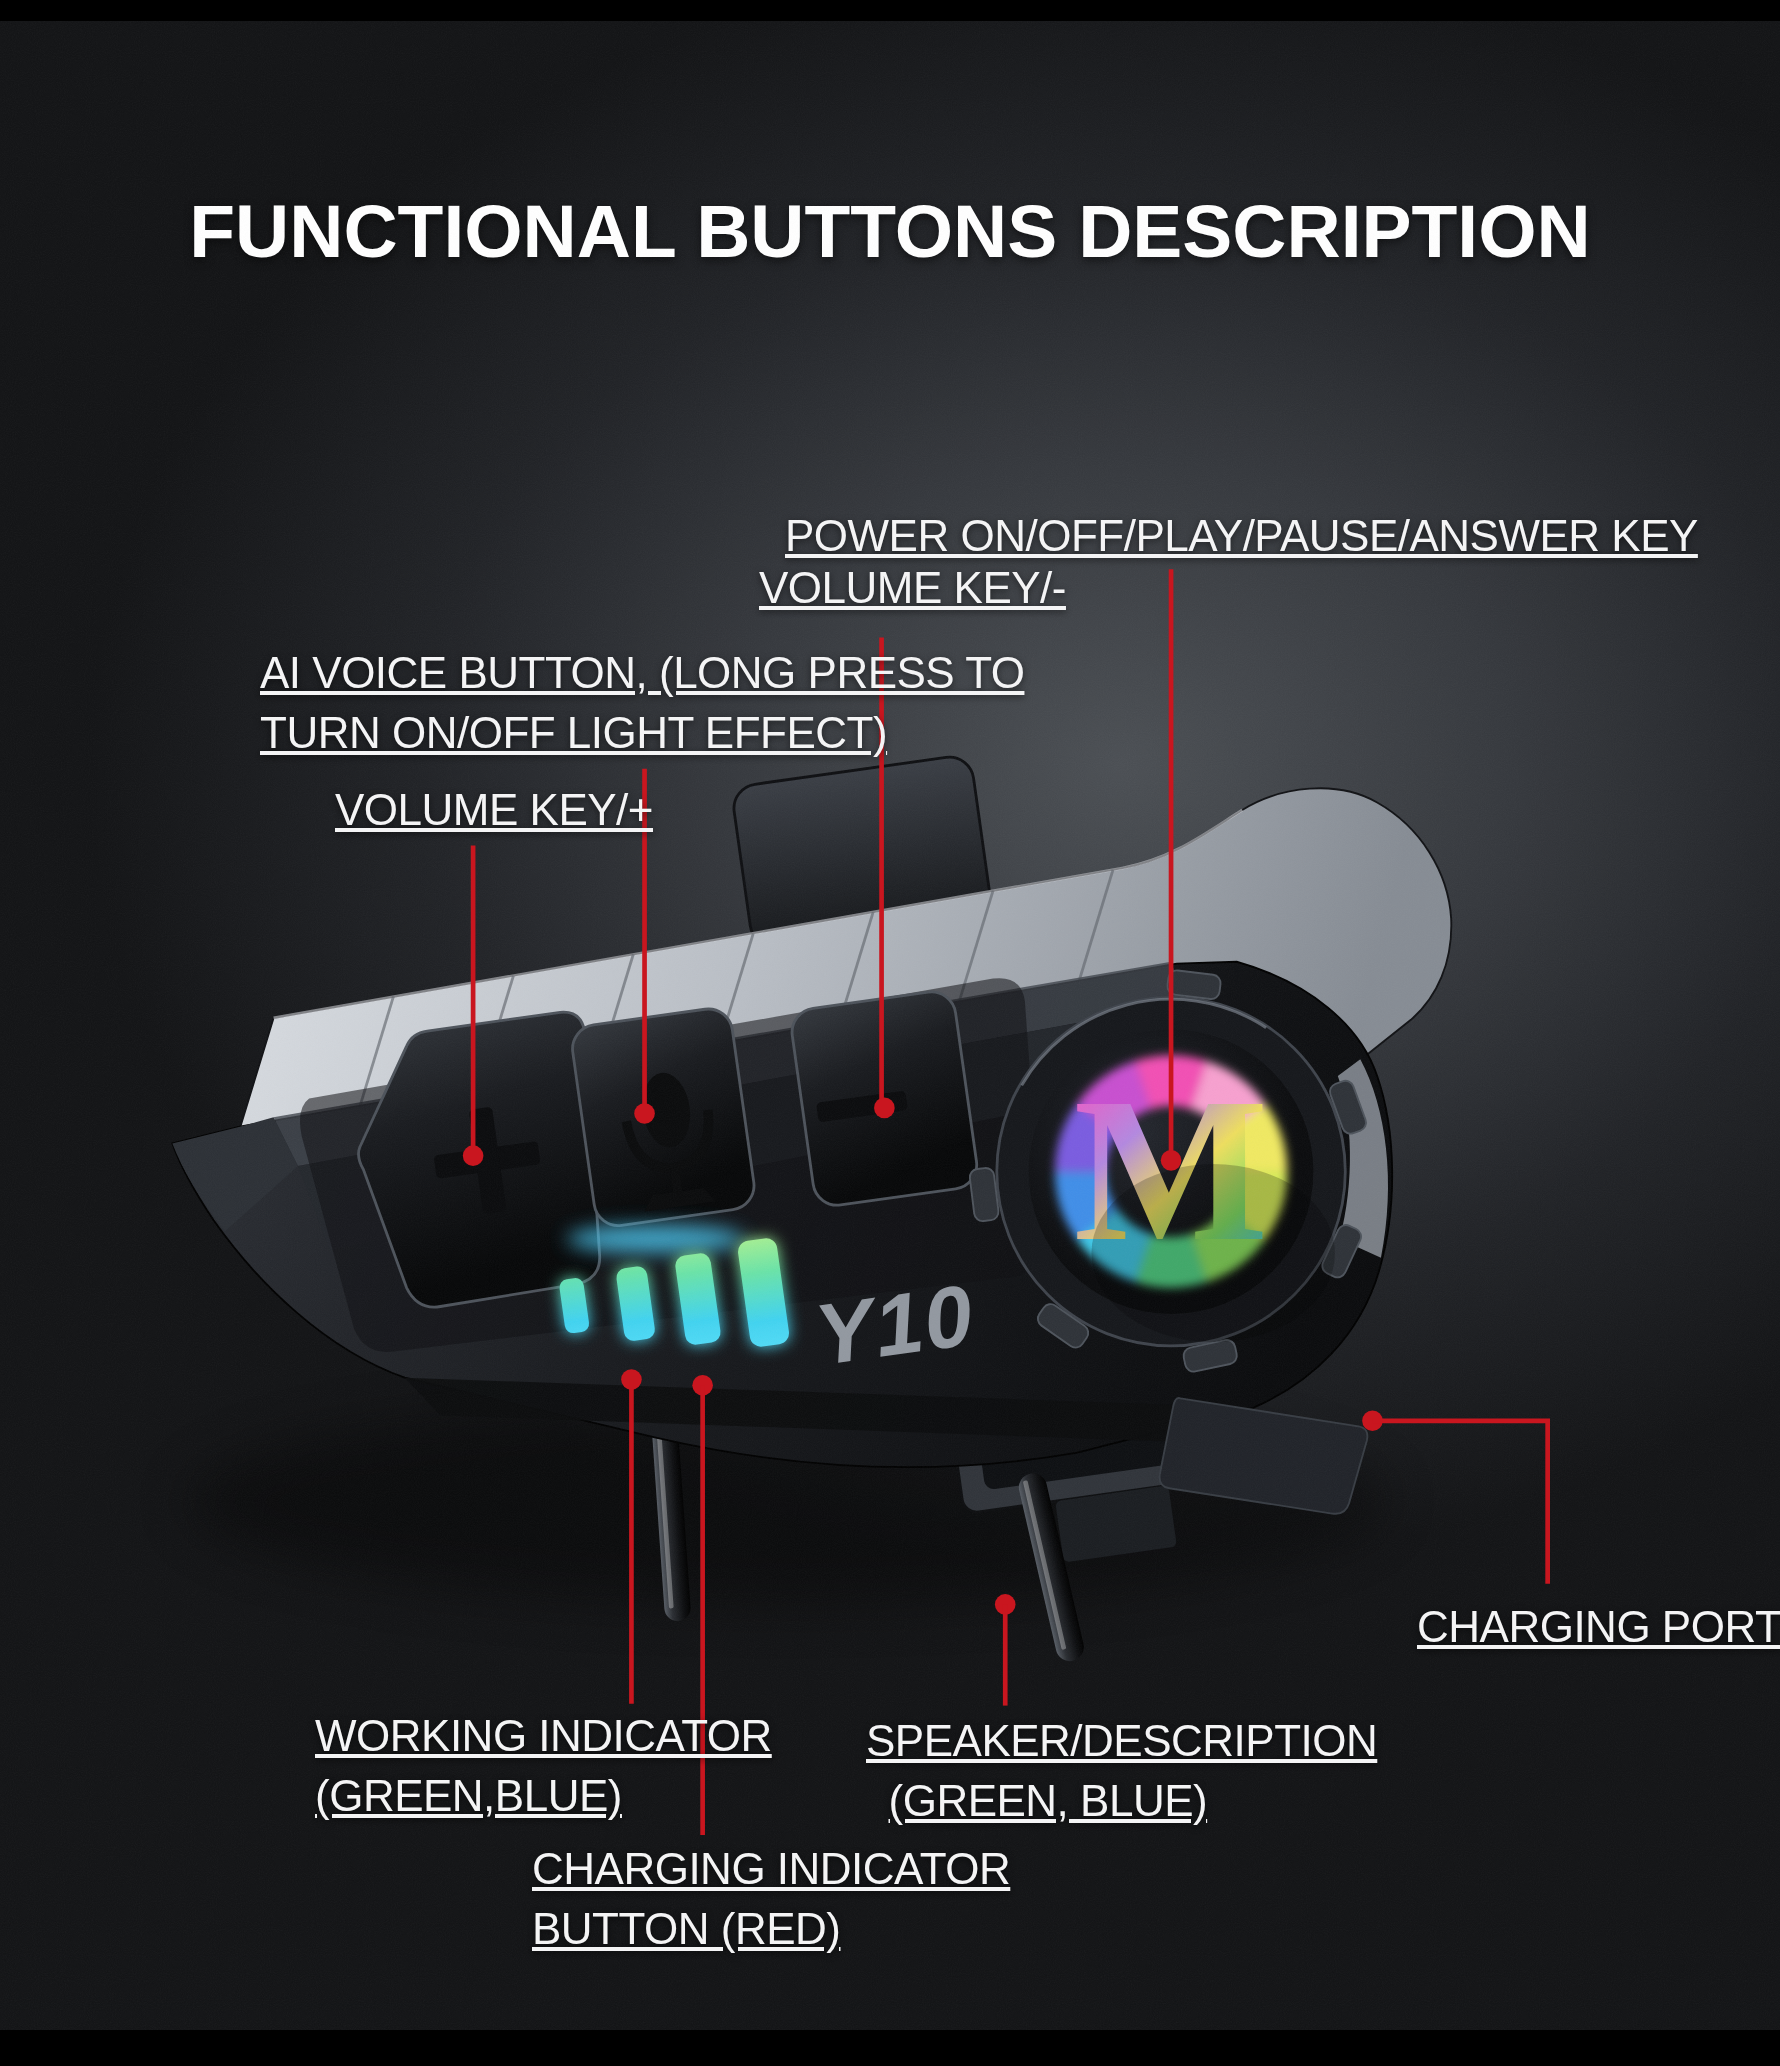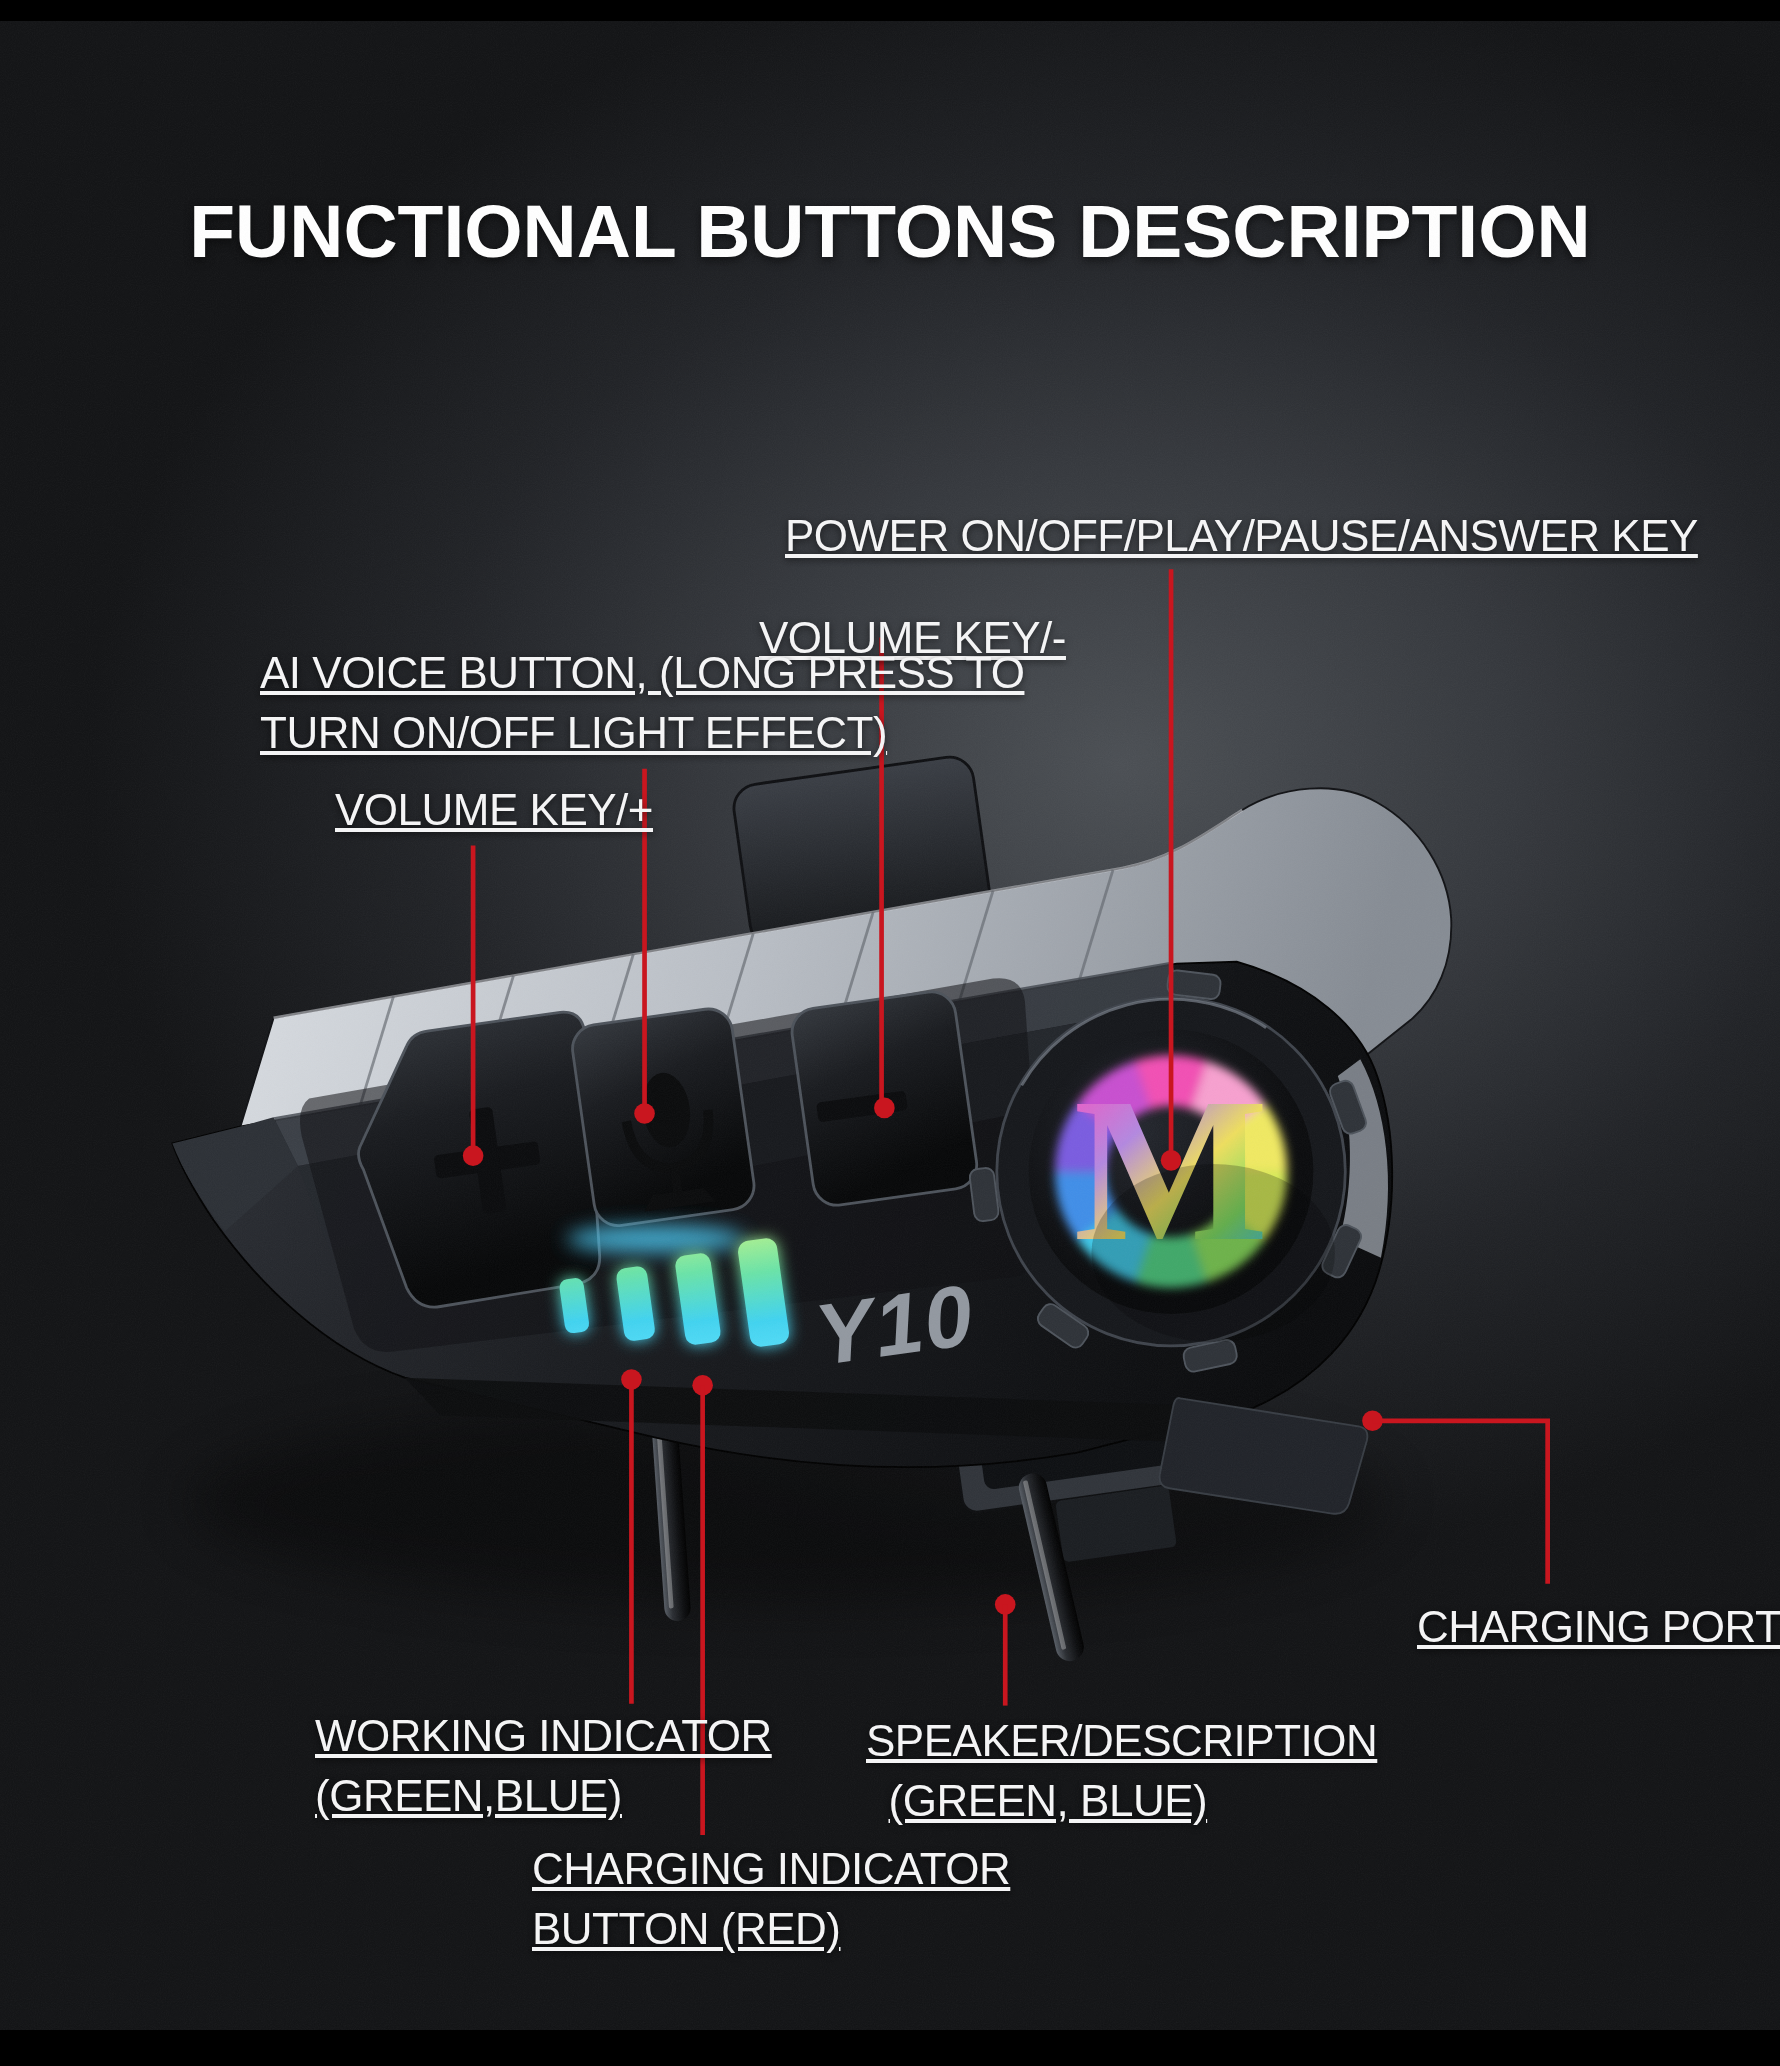--- a/index.html
+++ b/index.html
@@ -253,21 +253,21 @@
         </g>
       <g>
           <circle cx="1465" cy="1494" r="11" stroke="none"></circle>
           <path d="M1465,1494 L1652,1494 L1652,1668" fill="none"></path>
         </g>
     </g>
   </svg>
 
   <div class="lbl" style="left:785px;top:485px;">POWER ON/OFF/PLAY/PAUSE/ANSWER KEY</div>
 
-  <div class="lbl" style="left:759px;top:587px;">VOLUME KEY/-</div>
+  <div class="lbl" style="left:759px;top:537px;">VOLUME KEY/-</div>
 
   <div class="lbl" style="left:260px;top:622px;">
     <div>AI VOICE BUTTON, (LONG PRESS TO</div>
     <div>TURN ON/OFF LIGHT EFFECT)</div>
   </div>
 
   <div class="lbl" style="left:335px;top:759px;">VOLUME KEY/+</div>
 
   <div class="lbl" style="left:1417px;top:1576px;">CHARGING PORT</div>
 

